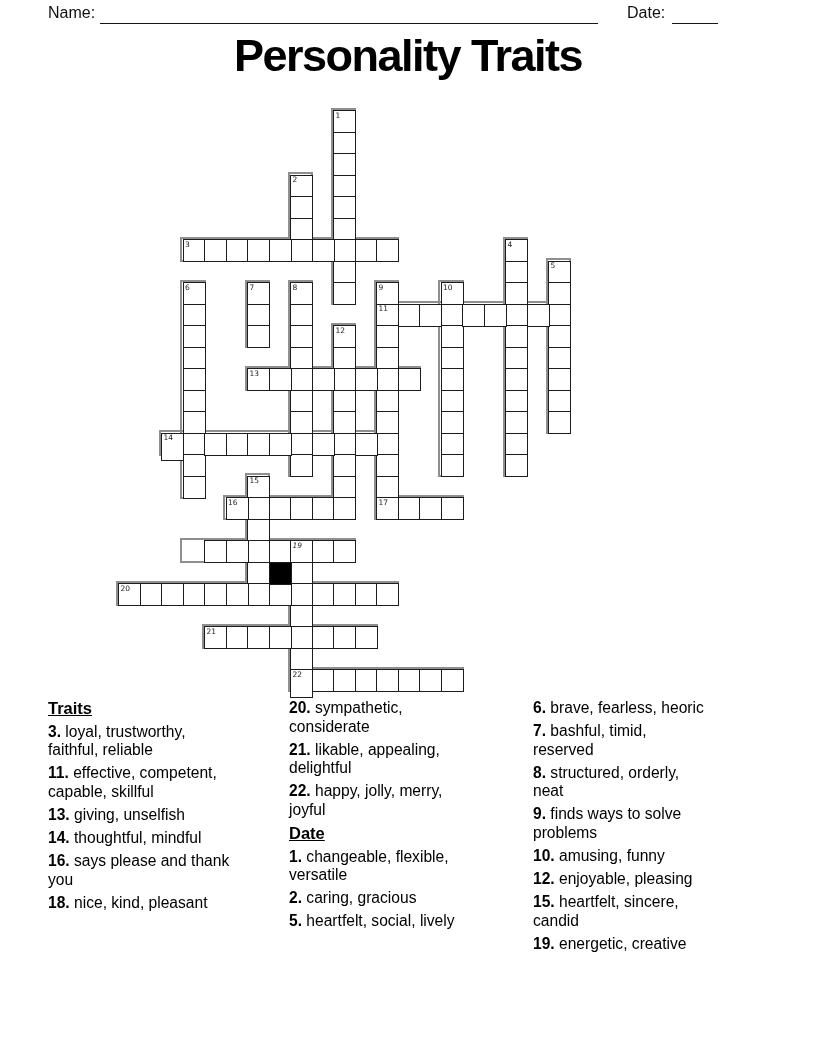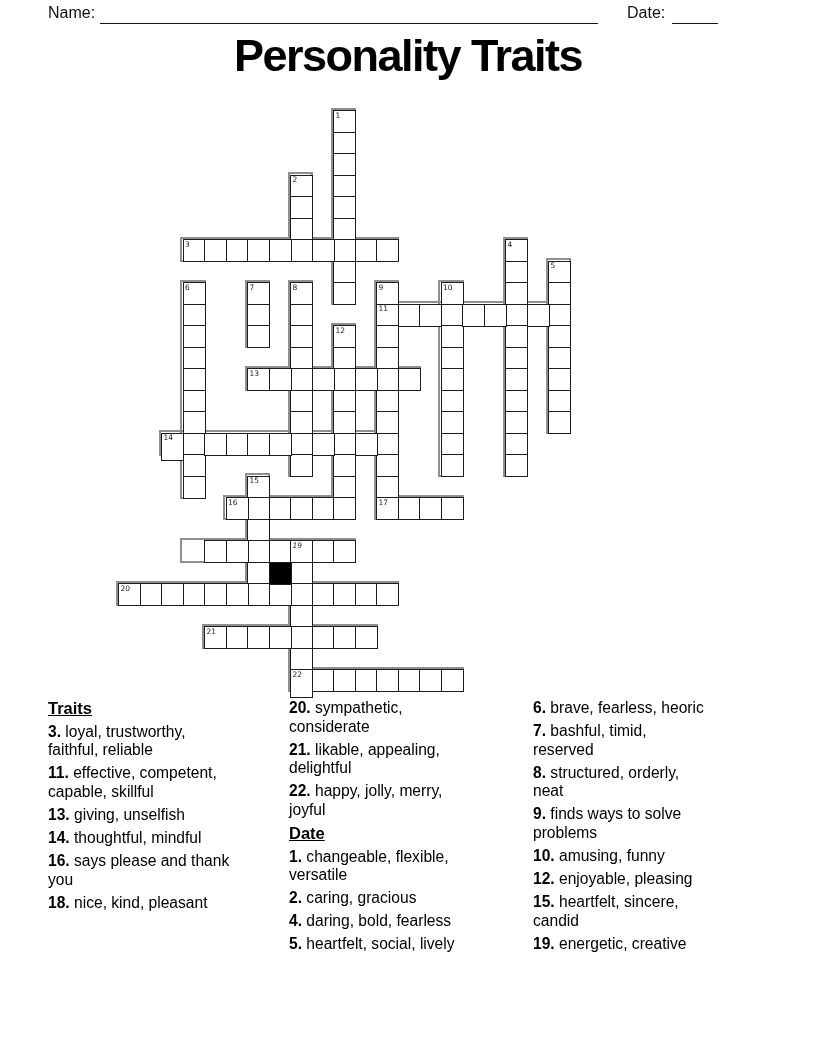--- a/index.html
+++ b/index.html
@@ -315,21 +315,20 @@
     <p class="clue"><b>20.</b><span> sympathetic,
 considerate</span></p>
     <p class="clue"><b>21.</b><span> likable, appealing,
 delightful</span></p>
     <p class="clue"><b>22.</b><span> happy, jolly, merry,
 joyful</span></p>
     <div class="clue-header">Date</div>
     <p class="clue"><b>1.</b><span> changeable, flexible,
 versatile</span></p>
     <p class="clue"><b>2.</b><span> caring, gracious</span></p>
-    <p class="clue"><b>4.</b><span> daring, bold, fearless</span></p>
     <p class="clue"><b>5.</b><span> heartfelt, social, lively</span></p>
   </div>
 <div class="clue-col clue-col-3" id="cluecol2">
     <p class="clue"><b>6.</b><span> brave, fearless, heoric</span></p>
     <p class="clue"><b>7.</b><span> bashful, timid,
 reserved</span></p>
     <p class="clue"><b>8.</b><span> structured, orderly,
 neat</span></p>
     <p class="clue"><b>9.</b><span> finds ways to solve
 problems</span></p>

